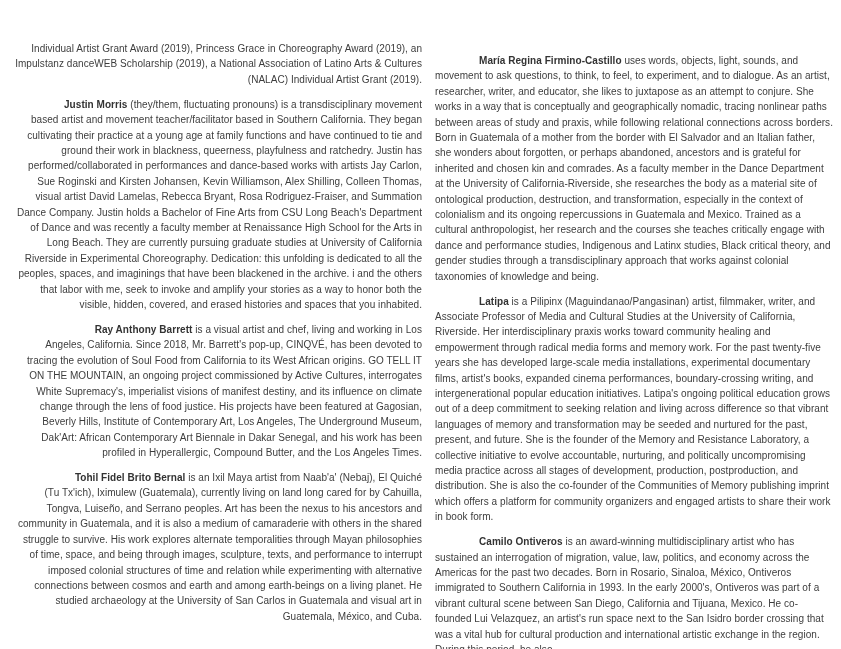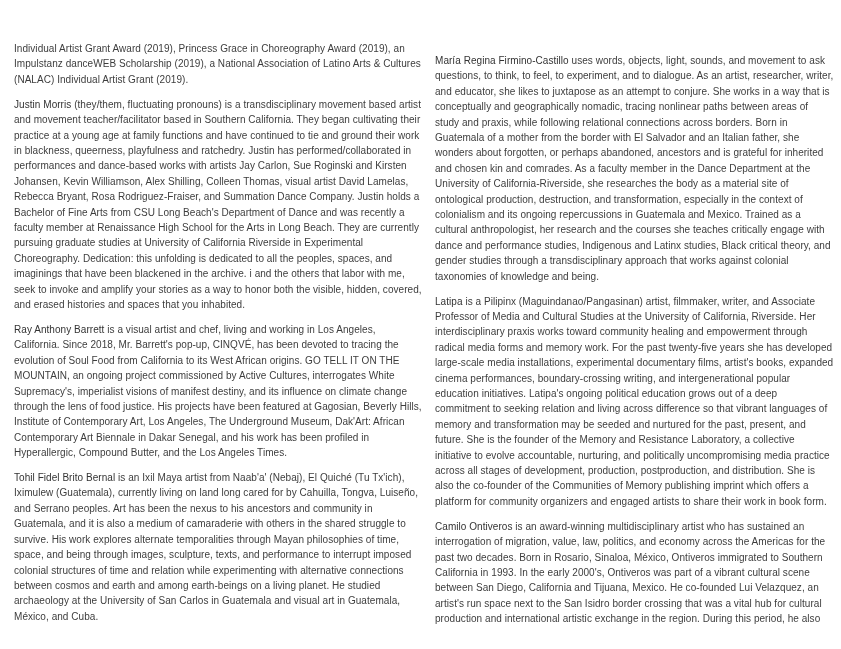--- a/index.html
+++ b/index.html
@@ -24,32 +24,34 @@
     font-size: 10px;
     line-height: 15.4px;
     color: #3d3d3d;
     text-align: left;
     letter-spacing: 0.05px;
   }
   .col-left {
     left: 14px;
     top: 41px;
     width: 408px;
+    text-align: right;
   }
   .col-right {
     left: 435px;
     top: 53px;
     width: 399px;
   }
   p.bio {
     margin: 0 0 9.5px 0;
   }
   .artist-name {
-    font-weight: normal;
+    font-weight: bold;
     color: #333333;
+    margin-left: 44px;
   }
 </style>
 </head>
 <body>
 
 <div class="page">
 
   <div class="col col-left">
     <p class="bio"><span>Individual Artist Grant Award (2019), Princess Grace in Choreography Award (2019), an Impulstanz danceWEB Scholarship (2019), a National Association of Latino Arts &amp; Cultures (NALAC) Individual Artist Grant (2019).</span></p>
 

